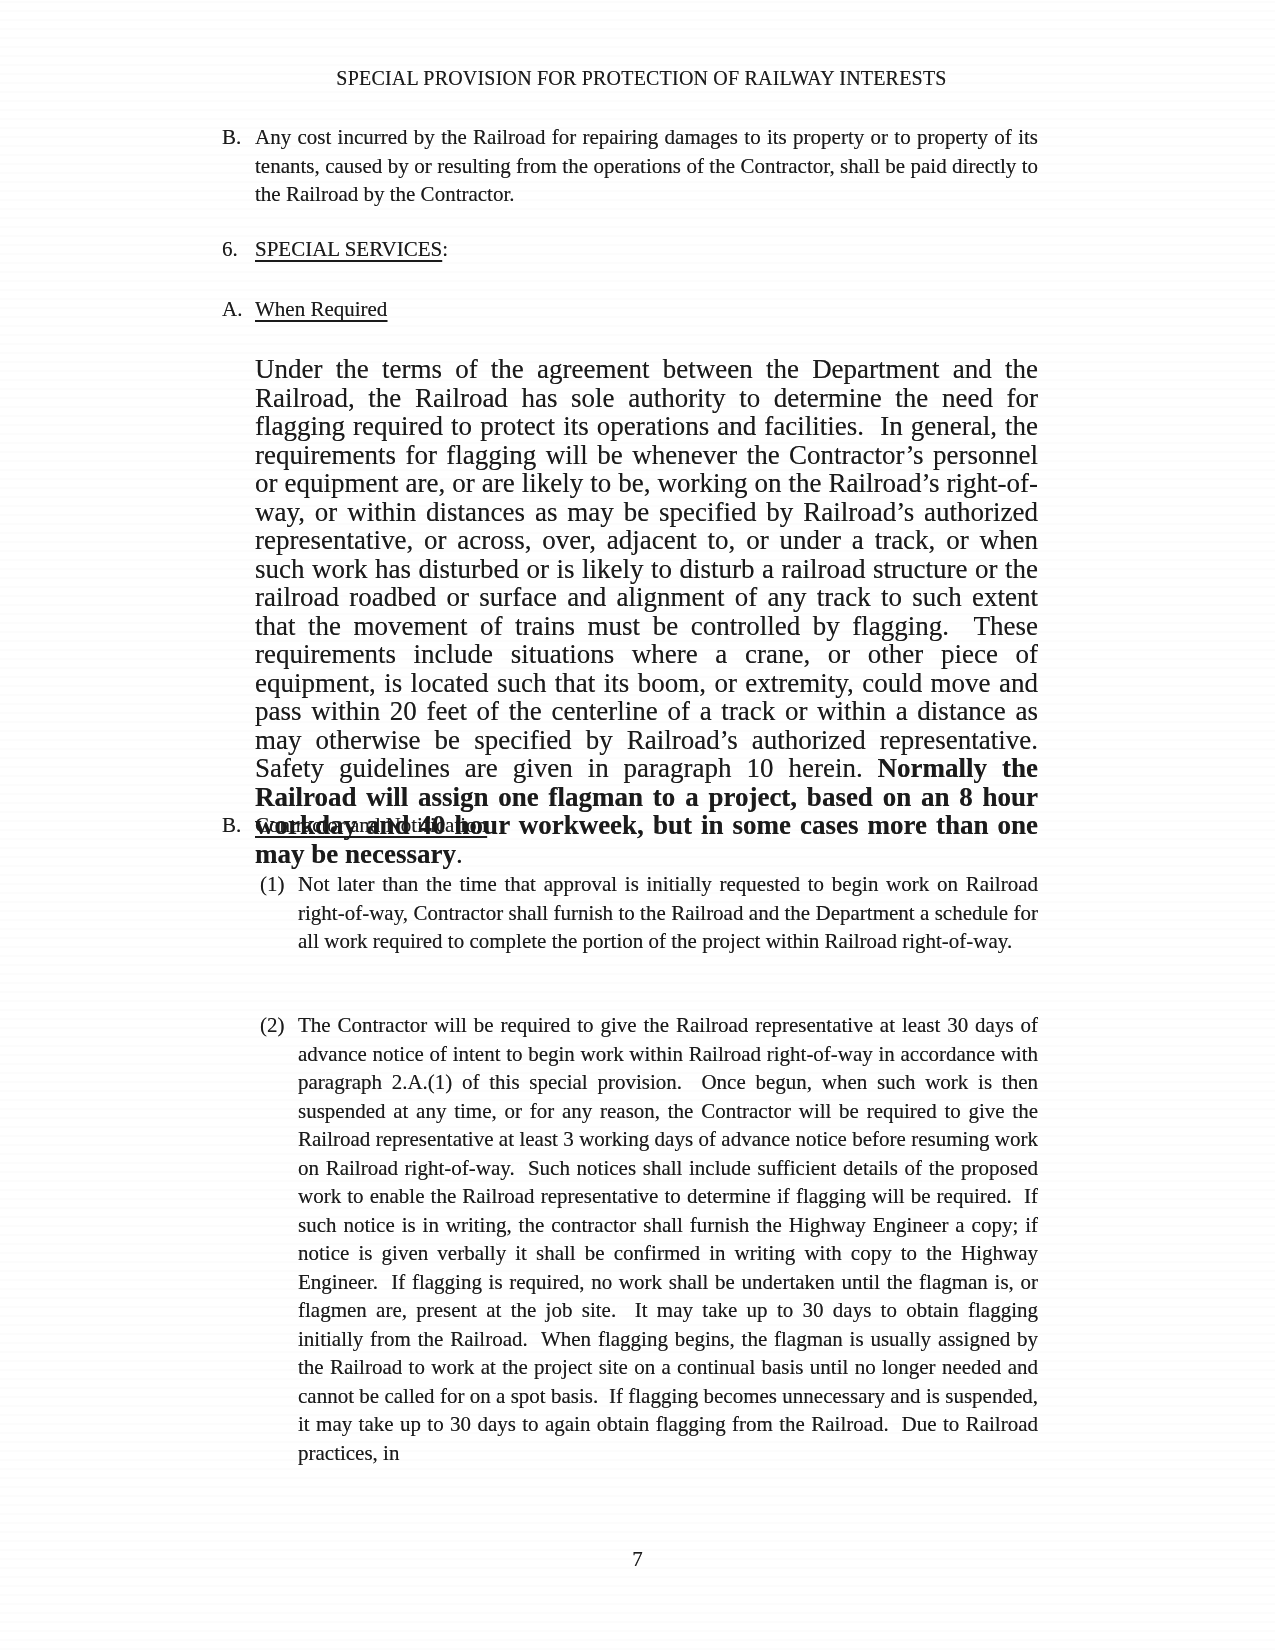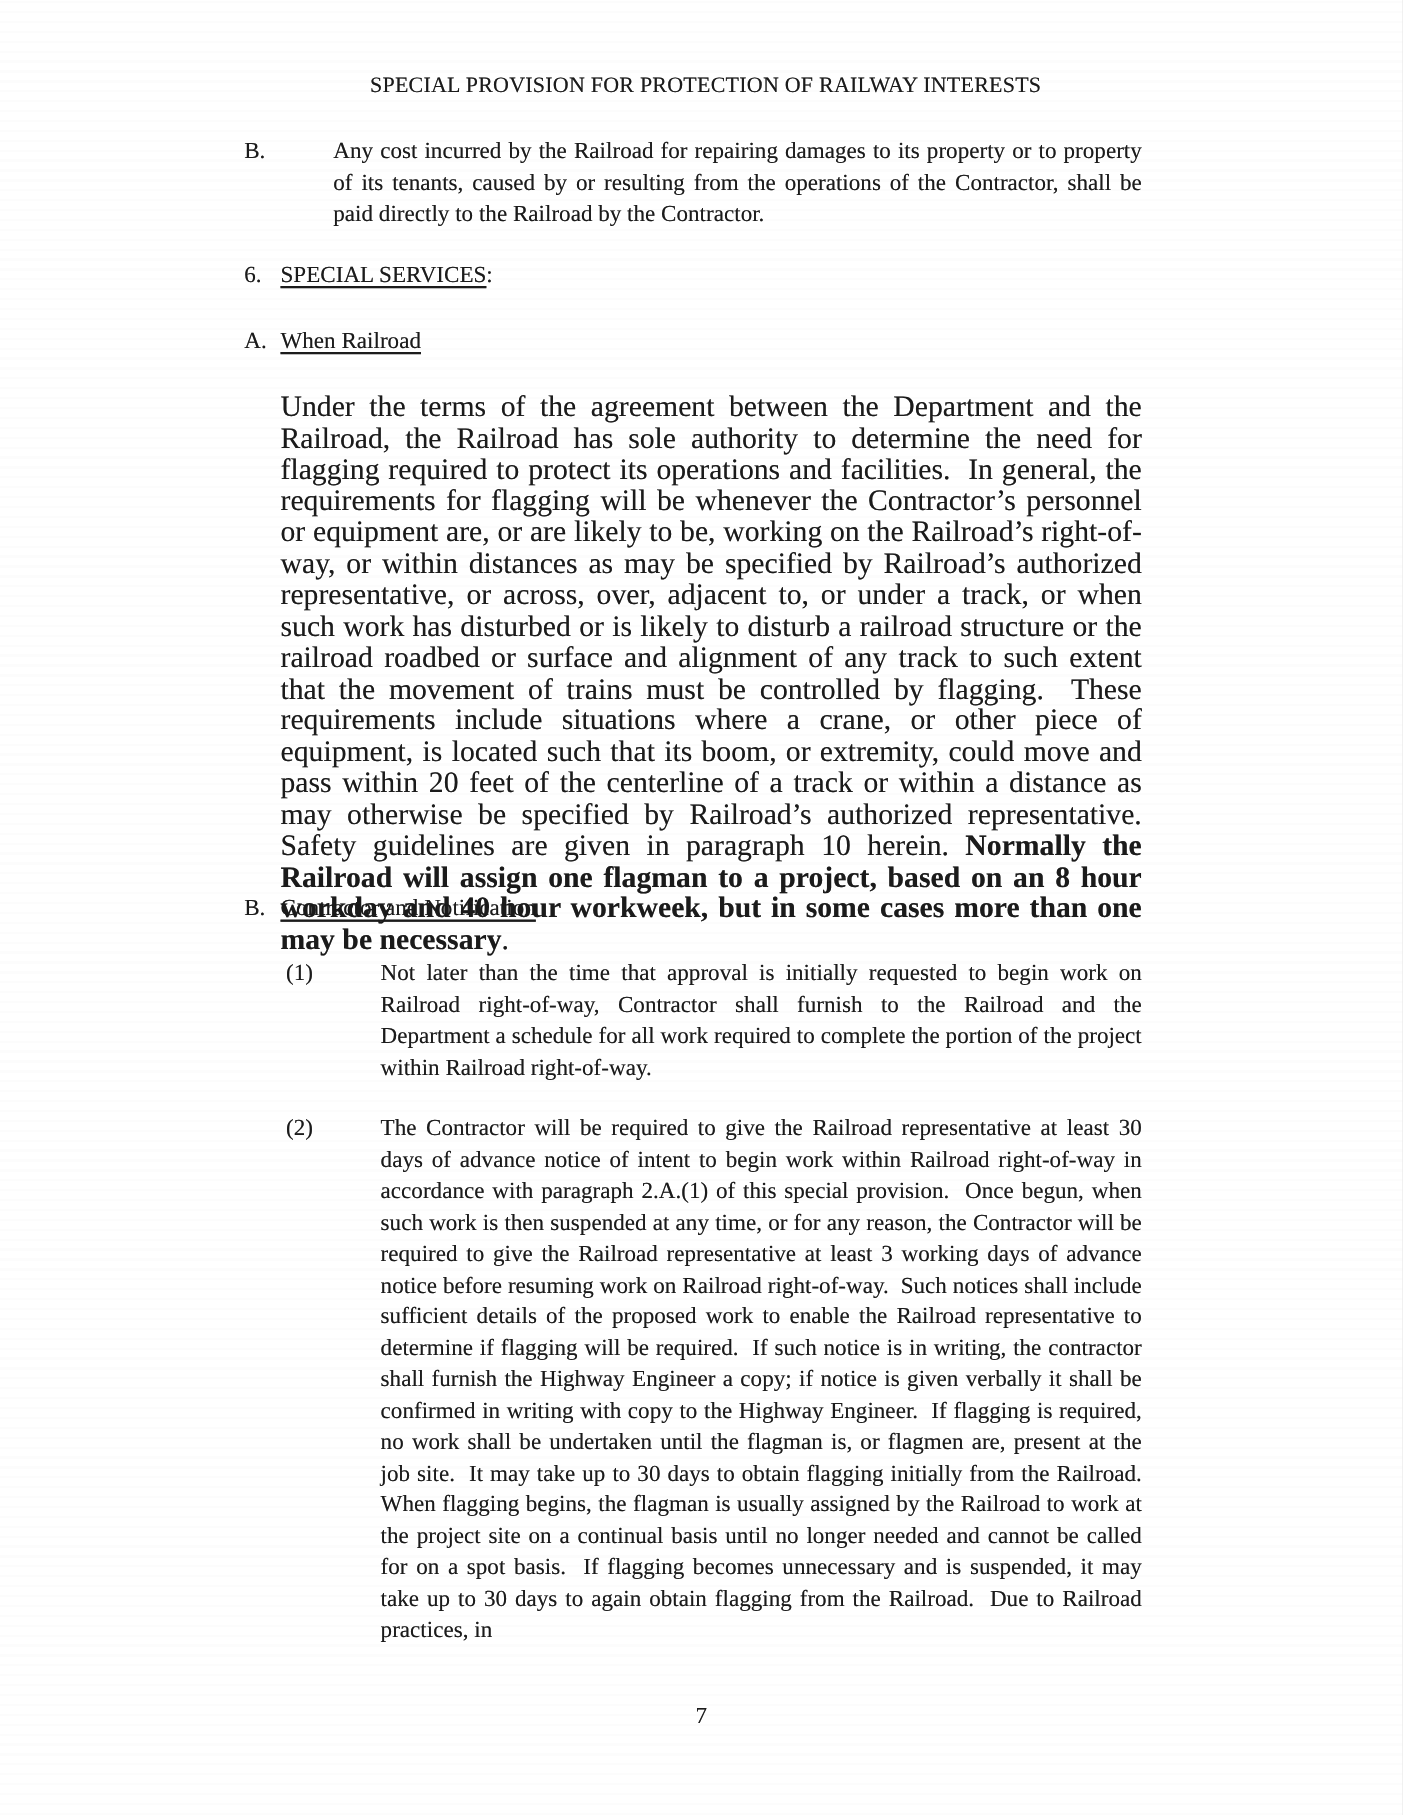--- a/index.html
+++ b/index.html
@@ -28,21 +28,20 @@
     align-items: flex-start;
     font-size: 21px;
     line-height: 28.5px;
   }
   .lbl { flex: 0 0 33px; }
   .lbl-wide { flex: 0 0 38px; }
   .txt { flex: 1 1 auto; }
   .just {
     text-align: justify;
     white-space: pre-wrap;
-    margin-left: 48px;
   }
   .para {
     font-size: 27px;
     line-height: 28.5px;
     text-align: justify;
     white-space: pre-wrap;
   }
   .uline {
     text-decoration: underline;
     text-underline-offset: 3.5px;
@@ -68,21 +67,21 @@
     <span class="txt just">Any cost incurred by the Railroad for repairing damages to its property or to property of its tenants, caused by or resulting from the operations of the Contractor, shall be paid directly to the Railroad by the Contractor.</span>
   </div>
 
   <div class="abs row" style="top:235px; left:222px; width:816px;">
     <span class="lbl">6.</span>
     <span class="txt"><span class="uline">SPECIAL SERVICES</span><span>:</span></span>
   </div>
 
   <div class="abs row" style="top:295px; left:222px; width:816px;">
     <span class="lbl">A.</span>
-    <span class="txt"><span class="uline">When Railroad</span></span>
+    <span class="txt"><span class="uline">When Required</span></span>
   </div>
 
   <div class="abs para" style="top:355px; left:255px; width:783px;"><span>Under the terms of the agreement between the Department and the Railroad, the Railroad has sole authority to determine the need for flagging required to protect its operations and facilities.  In general, the requirements for flagging will be whenever the Contractor’s personnel or equipment are, or are likely to be, working on the Railroad’s right-of-way, or within distances as may be specified by Railroad’s authorized representative, or across, over, adjacent to, or under a track, or when such work has disturbed or is likely to disturb a railroad structure or the railroad roadbed or surface and alignment of any track to such extent that the movement of trains must be controlled by flagging.  These requirements include situations where a crane, or other piece of equipment, is located such that its boom, or extremity, could move and pass within 20 feet of the centerline of a track or within a distance as may otherwise be specified by Railroad’s authorized representative.  Safety guidelines are given in paragraph 10 herein. </span><span class="bold">Normally the Railroad will assign one flagman to a project, based on an 8 hour workday and 40 hour workweek, but in some cases more than one may be necessary</span><span>.</span></div>
 
   <div class="abs row" style="top:811px; left:222px; width:816px;">
     <span class="lbl">B.</span>
     <span class="txt"><span class="uline">Contractor and Notification</span></span>
   </div>
 
   <div class="abs row" style="top:870px; left:260px; width:778px;">

